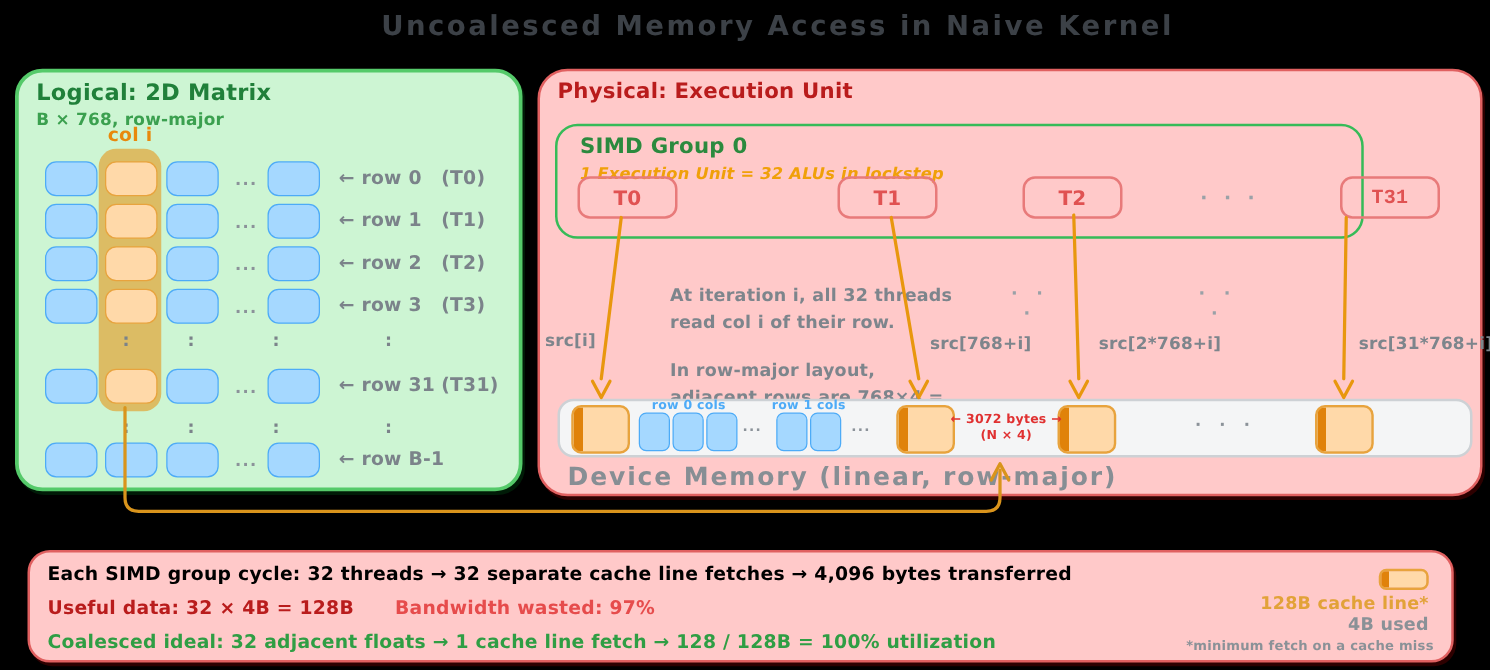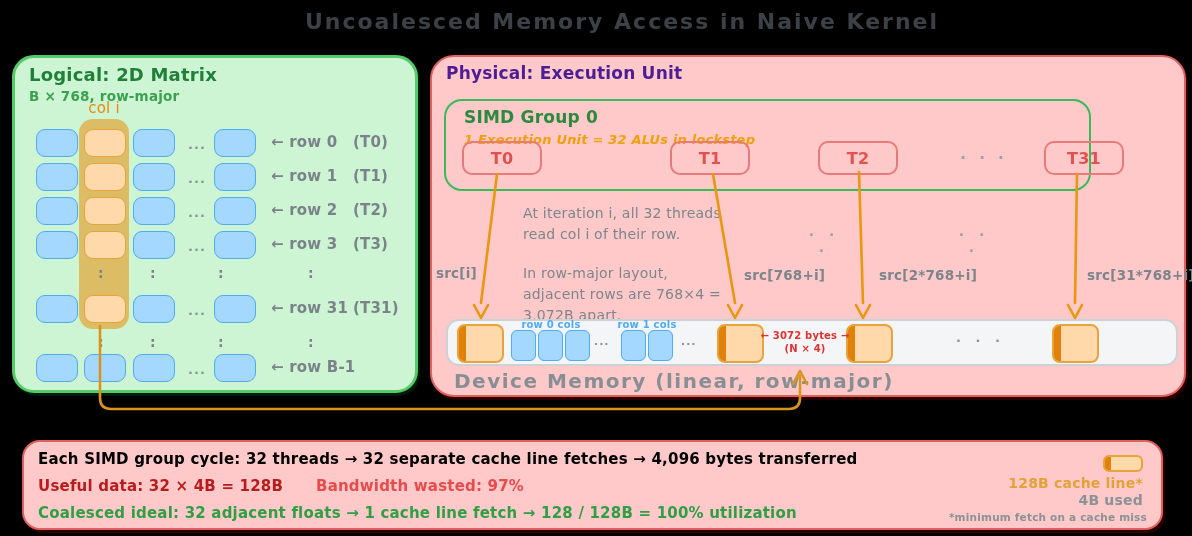--- a/index.html
+++ b/index.html
@@ -8,46 +8,46 @@
   
   .title{position:absolute;top:9px;left:26px;width:1192px;text-align:center;
          font-size:22px;font-weight:700;color:#3c4147;letter-spacing:2px;}
   
   .logical{position:absolute;left:12px;top:55px;width:406px;height:338px;
            background:#cdf5d3;border:3px solid #55ca6a;border-radius:22px;box-sizing:border-box;
            box-shadow:2px 3px 0 rgba(0,60,15,.45);}
   .lp-title{position:absolute;left:14px;top:6px;font-size:18px;font-weight:700;color:#20803a;}
   .lp-sub{position:absolute;left:14px;top:30px;font-size:13.5px;font-weight:600;color:#3ba04f;}
   .col-label{position:absolute;left:64px;top:41px;width:50px;text-align:center;
-             font-size:15px;font-weight:400;color:#e8890c;}
+             font-size:15px;font-weight:700;color:#e8890c;}
   .band{position:absolute;left:64px;top:61px;width:50px;height:210px;background:#dcbc64;border-radius:14px;}
   .mrow{position:absolute;left:0;height:28px;width:406px;}
   .cell{position:absolute;width:42px;height:28px;border-radius:9px;box-sizing:border-box;}
   .cell.blue{background:#a5d8ff;border:1.6px solid #4dabf7;}
   .cell.orange{background:#ffd9a9;border:1.6px solid #e8a33d;}
   .hdots{position:absolute;left:168px;width:28px;top:8px;text-align:center;
          font-size:13px;font-weight:700;color:#8b9299;letter-spacing:1px;}
   .rlabel{position:absolute;left:256px;top:4px;font-size:15px;font-weight:600;color:#7b838a;white-space:nowrap;}
   .rlabel .rl-a{display:inline-block;min-width:82px;}
   .vd{position:absolute;top:0;font-size:14px;font-weight:700;color:#7b838a;}
   
   .physical{position:absolute;left:430px;top:55px;width:756px;height:342px;
             background:#ffc9c9;border:2.5px solid #e06060;border-radius:24px;box-sizing:border-box;
             box-shadow:2px 3px 0 rgba(90,0,0,.5);}
-  .pp-title{position:absolute;left:14px;top:6px;font-size:17px;font-weight:700;color:#4c1d95;}
+  .pp-title{position:absolute;left:14px;top:6px;font-size:17px;font-weight:700;color:#b91c1c;}
   .simd{position:absolute;left:12px;top:42px;width:647px;height:92px;
         border:2.5px solid #36bb58;border-radius:18px;box-sizing:border-box;}
   .simd-title{position:absolute;left:18px;top:6px;font-size:17px;font-weight:700;color:#2b8a3e;}
   .simd-sub{position:absolute;left:18px;top:31px;font-size:13px;font-weight:700;color:#f0a009;font-style:italic;}
   .tbox{position:absolute;top:84px;width:80px;height:34px;border:2px solid #e87a7a;border-radius:10px;
         box-sizing:border-box;color:#e05252;font-size:16px;font-weight:700;
         display:flex;align-items:center;justify-content:center;}
   .t-ellipsis{position:absolute;top:92px;width:60px;text-align:center;color:#9aa1a7;
               font-size:15px;font-weight:700;letter-spacing:4px;}
-  .note{position:absolute;left:91px;font-size:14px;font-weight:400;color:#7d858c;line-height:21px;}
+  .note{position:absolute;left:104px;font-size:14px;font-weight:700;color:#7d858c;line-height:21px;margin-top:24px;}
   .srclab{position:absolute;font-size:13.5px;font-weight:600;color:#7d858c;white-space:nowrap;}
   .middots{position:absolute;width:44px;text-align:center;font-size:14px;font-weight:700;
            color:#9aa1a7;letter-spacing:5px;}
   .memstrip{position:absolute;left:14px;top:262px;width:732px;height:47px;background:#f4f5f6;
             border:2px solid #cdd1d5;border-radius:13px;box-sizing:border-box;}
   .cachebox{position:absolute;top:3px;width:47px;height:39px;border:2px solid #e8a33d;border-radius:8px;
             box-sizing:border-box;background:linear-gradient(90deg,#e0820a 0 7px,#ffd9a9 7px);}
   .bcell{position:absolute;top:9px;width:25px;height:31px;background:#a5d8ff;
          border:1.5px solid #4dabf7;border-radius:6px;box-sizing:border-box;}
   .mem-lab{position:absolute;top:-2px;width:90px;text-align:center;font-size:10px;
@@ -148,21 +148,21 @@
     <div class="pp-title">Physical: Execution Unit</div>
 
     <div class="simd">
       <div class="simd-title">SIMD Group 0</div>
       <div class="simd-sub">1 Execution Unit  = 32 ALUs in lockstep</div>
     </div>
     <div id="thread-row">
         <div class="tbox" style="left: 30px;">T0</div>
         <div class="tbox" style="left: 238px;">T1</div>
         <div class="tbox" style="left: 386px;">T2</div>
-        <div class="tbox" style="left: 612px;">T31</div>
+        <div class="tbox" style="left: 640px; font-family: Liberation Mono, monospace;">T31</div>
         <div class="t-ellipsis" style="left: 522px;">· · ·</div>
       </div>
 
     <div class="note" style="top:146px">
       <div>At iteration i, all 32 threads</div>
       <div>read col i of their row.</div>
     </div>
     <div class="note" style="top:206px">
       <div>In row-major layout,</div>
       <div>adjacent rows are 768×4 =</div>

